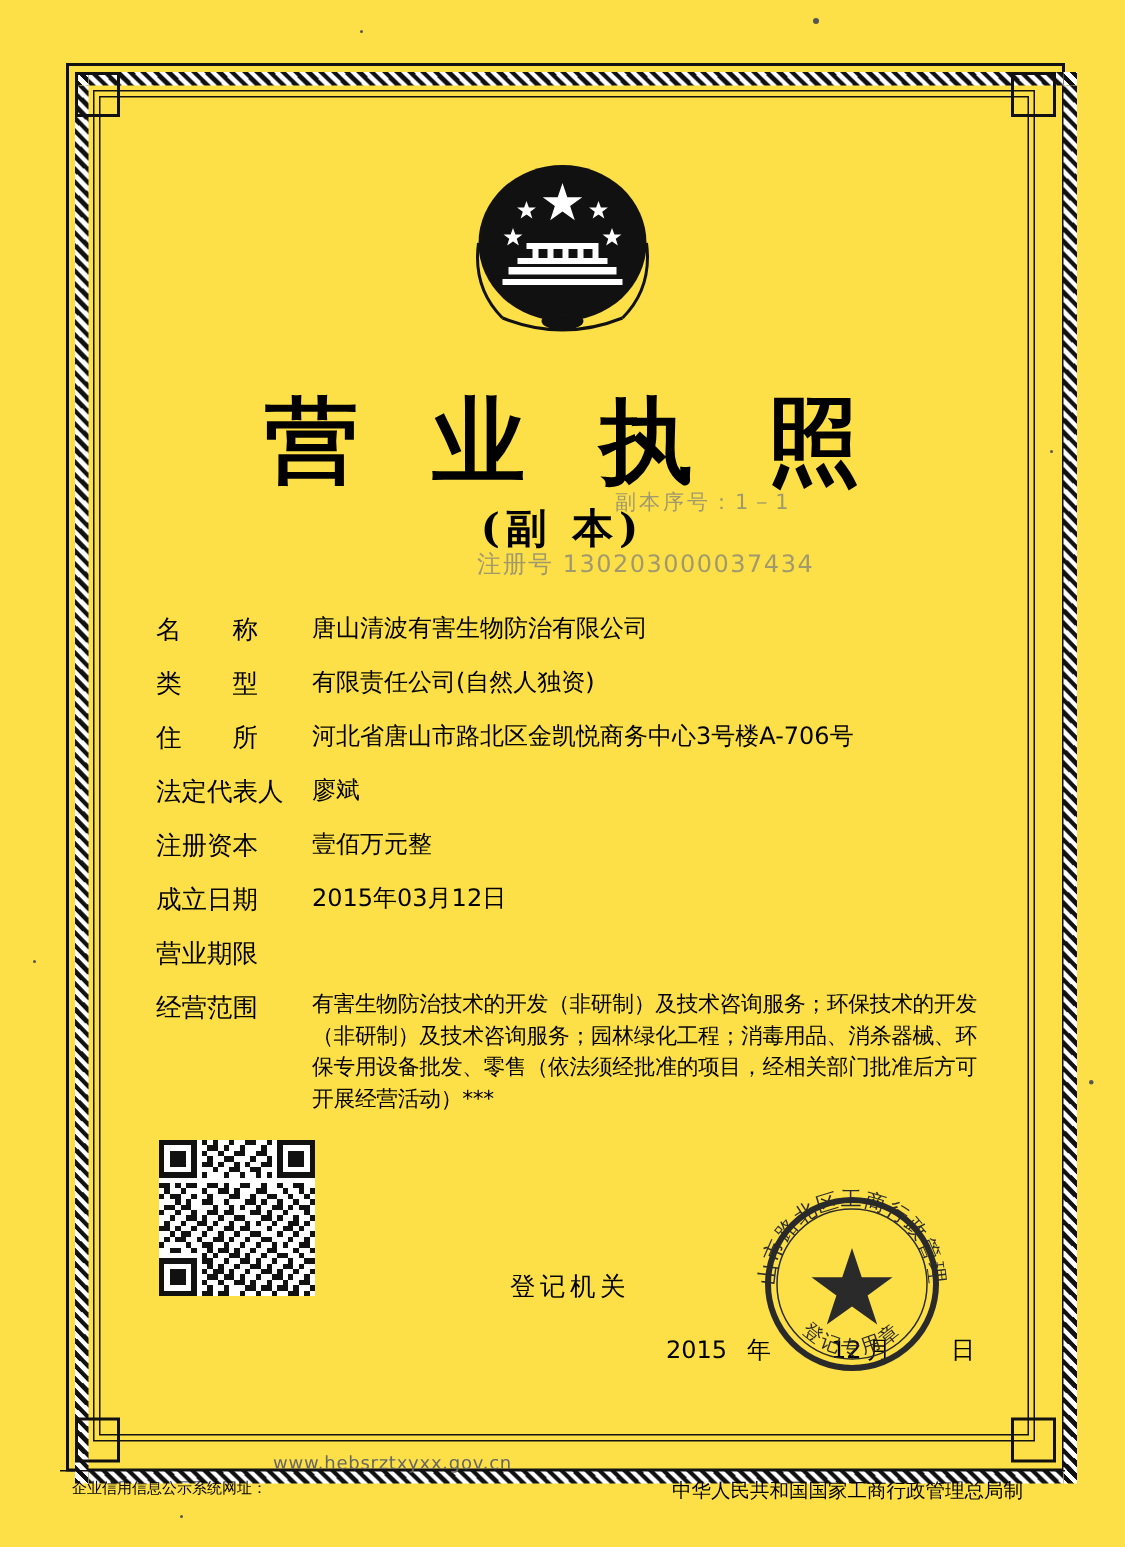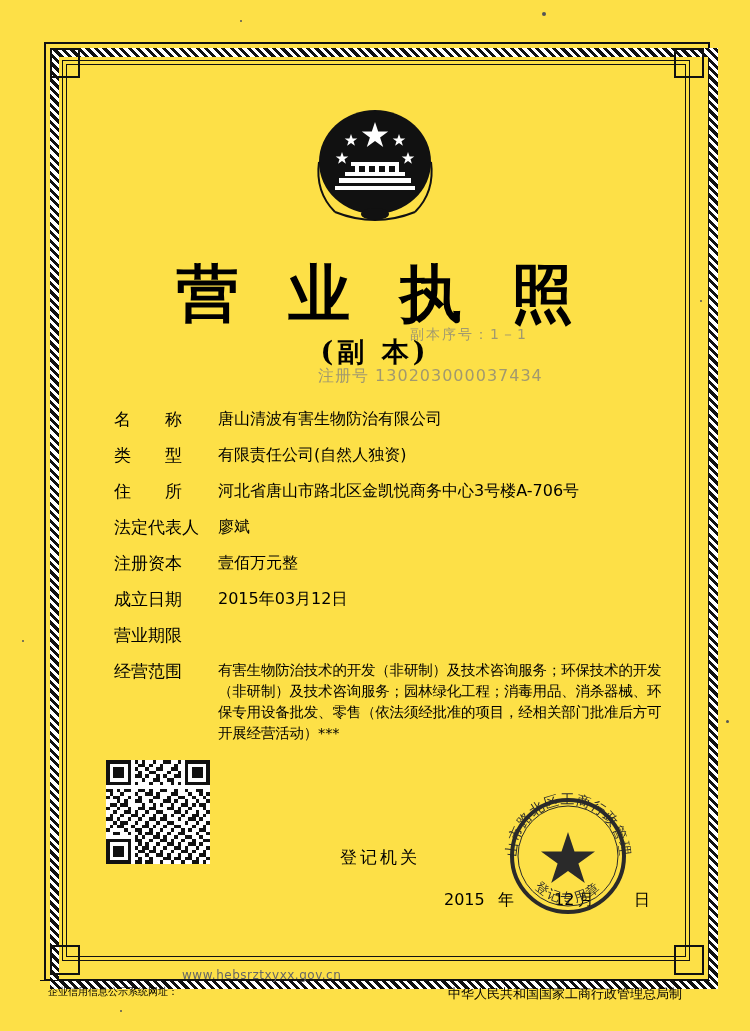--- a/index.html
+++ b/index.html
@@ -140,21 +140,20 @@
     align-items: flex-start;
     margin-bottom: 13px;
     font-size: 17px;
   }
   .row .label {
     width: 104px;
     flex: 0 0 104px;
     font-family: "DejaVu Sans", "Liberation Sans", sans-serif;
     letter-spacing: 0px;
     white-space: nowrap;
-    margin-left: 10px;
   }
   .row .value {
     flex: 1;
     font-size: 16px;
     line-height: 22px;
   }
   .row.scope .value {
     font-size: 14.5px;
     line-height: 21px;
     letter-spacing: -0.2px;

